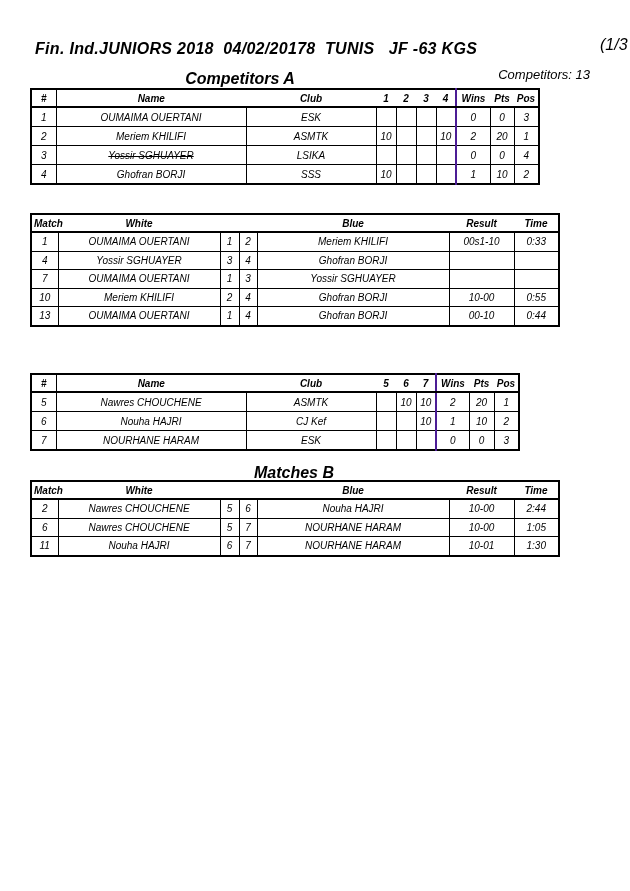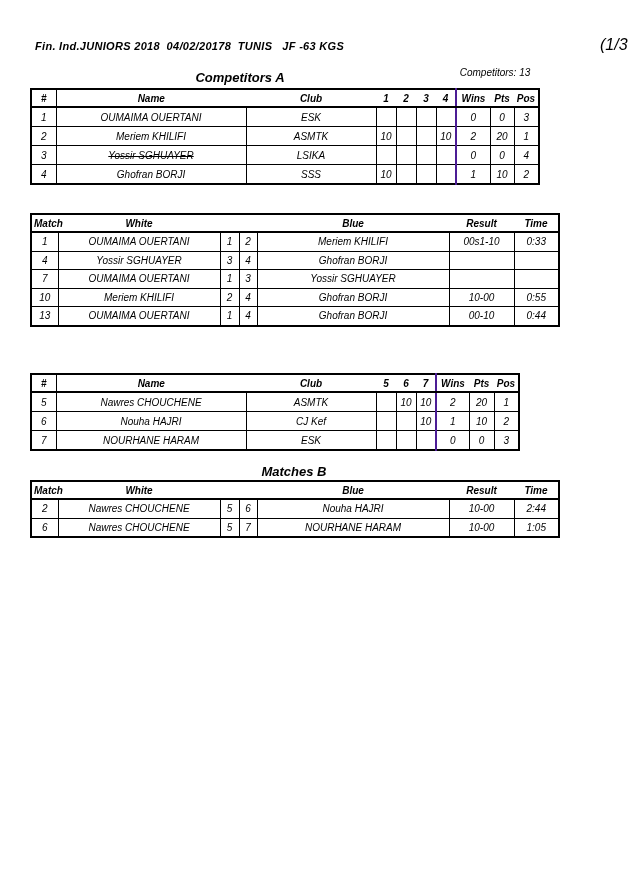--- a/index.html
+++ b/index.html
@@ -3,31 +3,31 @@
 <meta charset="utf-8">
 <style>
   html,body { margin:0; padding:0; background:#fff; }
   .page {
     position:relative; width:630px; height:891px; background:#ffffff;
     font-family:"Liberation Sans", sans-serif; font-style:italic; color:#000;
     overflow:hidden;
   }
   .doc-title {
     position:absolute; left:35px; top:40px;
-    font-size:11px; font-weight:bold; white-space:pre; letter-spacing:0.3px;
+    font-size:16px; font-weight:bold; white-space:pre; letter-spacing:0.3px;
   }
   .page-frac {
     position:absolute; left:600px; top:36px; font-size:16px; white-space:nowrap;
   }
   .comp-count {
     position:absolute; top:67px; left:400px; width:190px;
-    text-align:center; font-size:10px;
+    text-align:right; font-size:13px;
   }
   .section-title {
-    position:absolute; font-size:13px; font-weight:bold; text-align:center;
+    position:absolute; font-size:16px; font-weight:bold; text-align:center;
   }
   #title-comp-a { top:70px;  left:30px; width:420px; }
   #title-match-a{ top:197px; left:30px; width:528px; }
   #title-comp-b { top:357px; left:30px; width:416px; }
   #title-match-b{ top:464px; left:30px; width:528px; }
 
   table {
     position:absolute; border-collapse:collapse; table-layout:fixed;
     border:2px solid #000; background:#fff;
     font-size:10px; font-style:italic;
@@ -299,16 +299,25 @@
     </tr>
     <tr>
       <td>6</td>
       <td class="left">Nawres CHOUCHENE</td>
       <td>5</td>
       <td>7</td>
       <td class="left">NOURHANE HARAM</td>
       <td>10-00</td>
       <td>1:05</td>
     </tr>
+    <tr>
+      <td>11</td>
+      <td class="left">Nouha HAJRI</td>
+      <td>6</td>
+      <td>7</td>
+      <td class="left">NOURHANE HARAM</td>
+      <td>10-01</td>
+      <td>1:30</td>
+    </tr>
   </tbody>
     </table>
 
 </div>
 
 </body></html>

